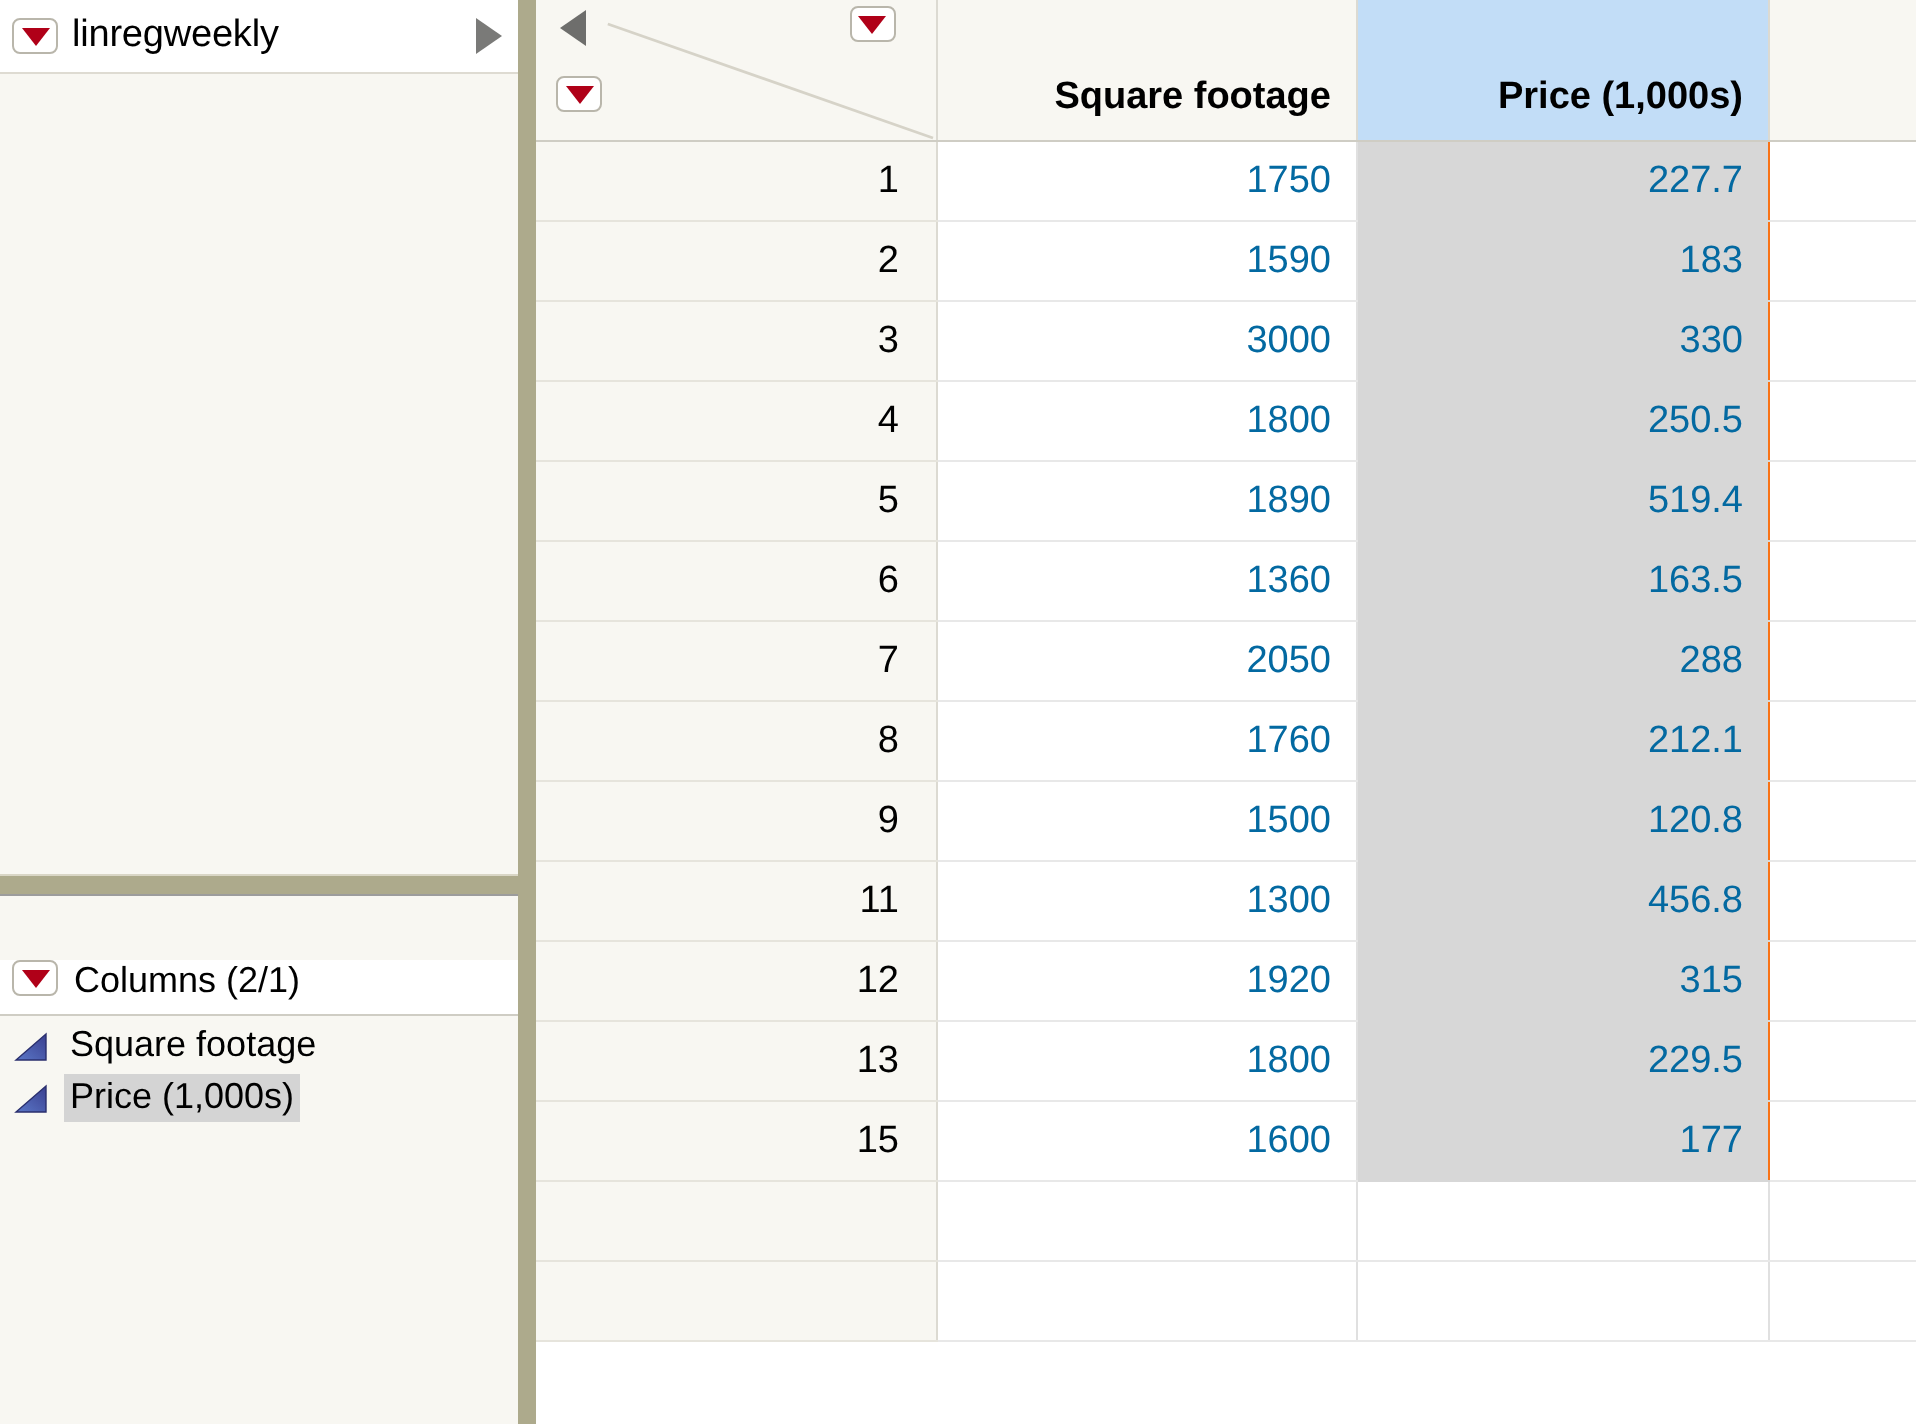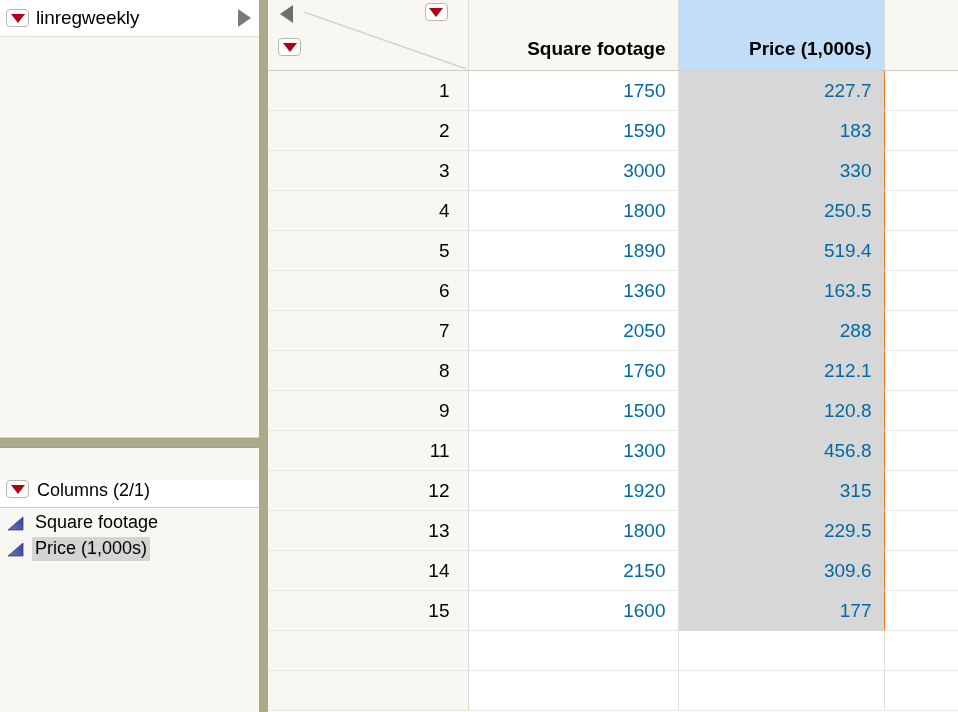--- a/index.html
+++ b/index.html
@@ -418,26 +418,20 @@
             <td class="val selected-col">315</td>
             <td class="blankcell"></td>
           </tr>
           <tr class="data-row">
             <td class="rownum">13</td>
             <td class="val">1800</td>
             <td class="val selected-col">229.5</td>
             <td class="blankcell"></td>
           </tr>
           <tr class="data-row">
-            <td class="rownum">14</td>
-            <td class="val">2150</td>
-            <td class="val selected-col">309.6</td>
-            <td class="blankcell"></td>
-          </tr>
-          <tr class="data-row">
             <td class="rownum">15</td>
             <td class="val">1600</td>
             <td class="val selected-col">177</td>
             <td class="blankcell"></td>
           </tr>
           <tr class="empty-row">
             <td class="rownum"></td>
             <td class="val"></td>
             <td class="val"></td>
             <td class="blankcell"></td>

